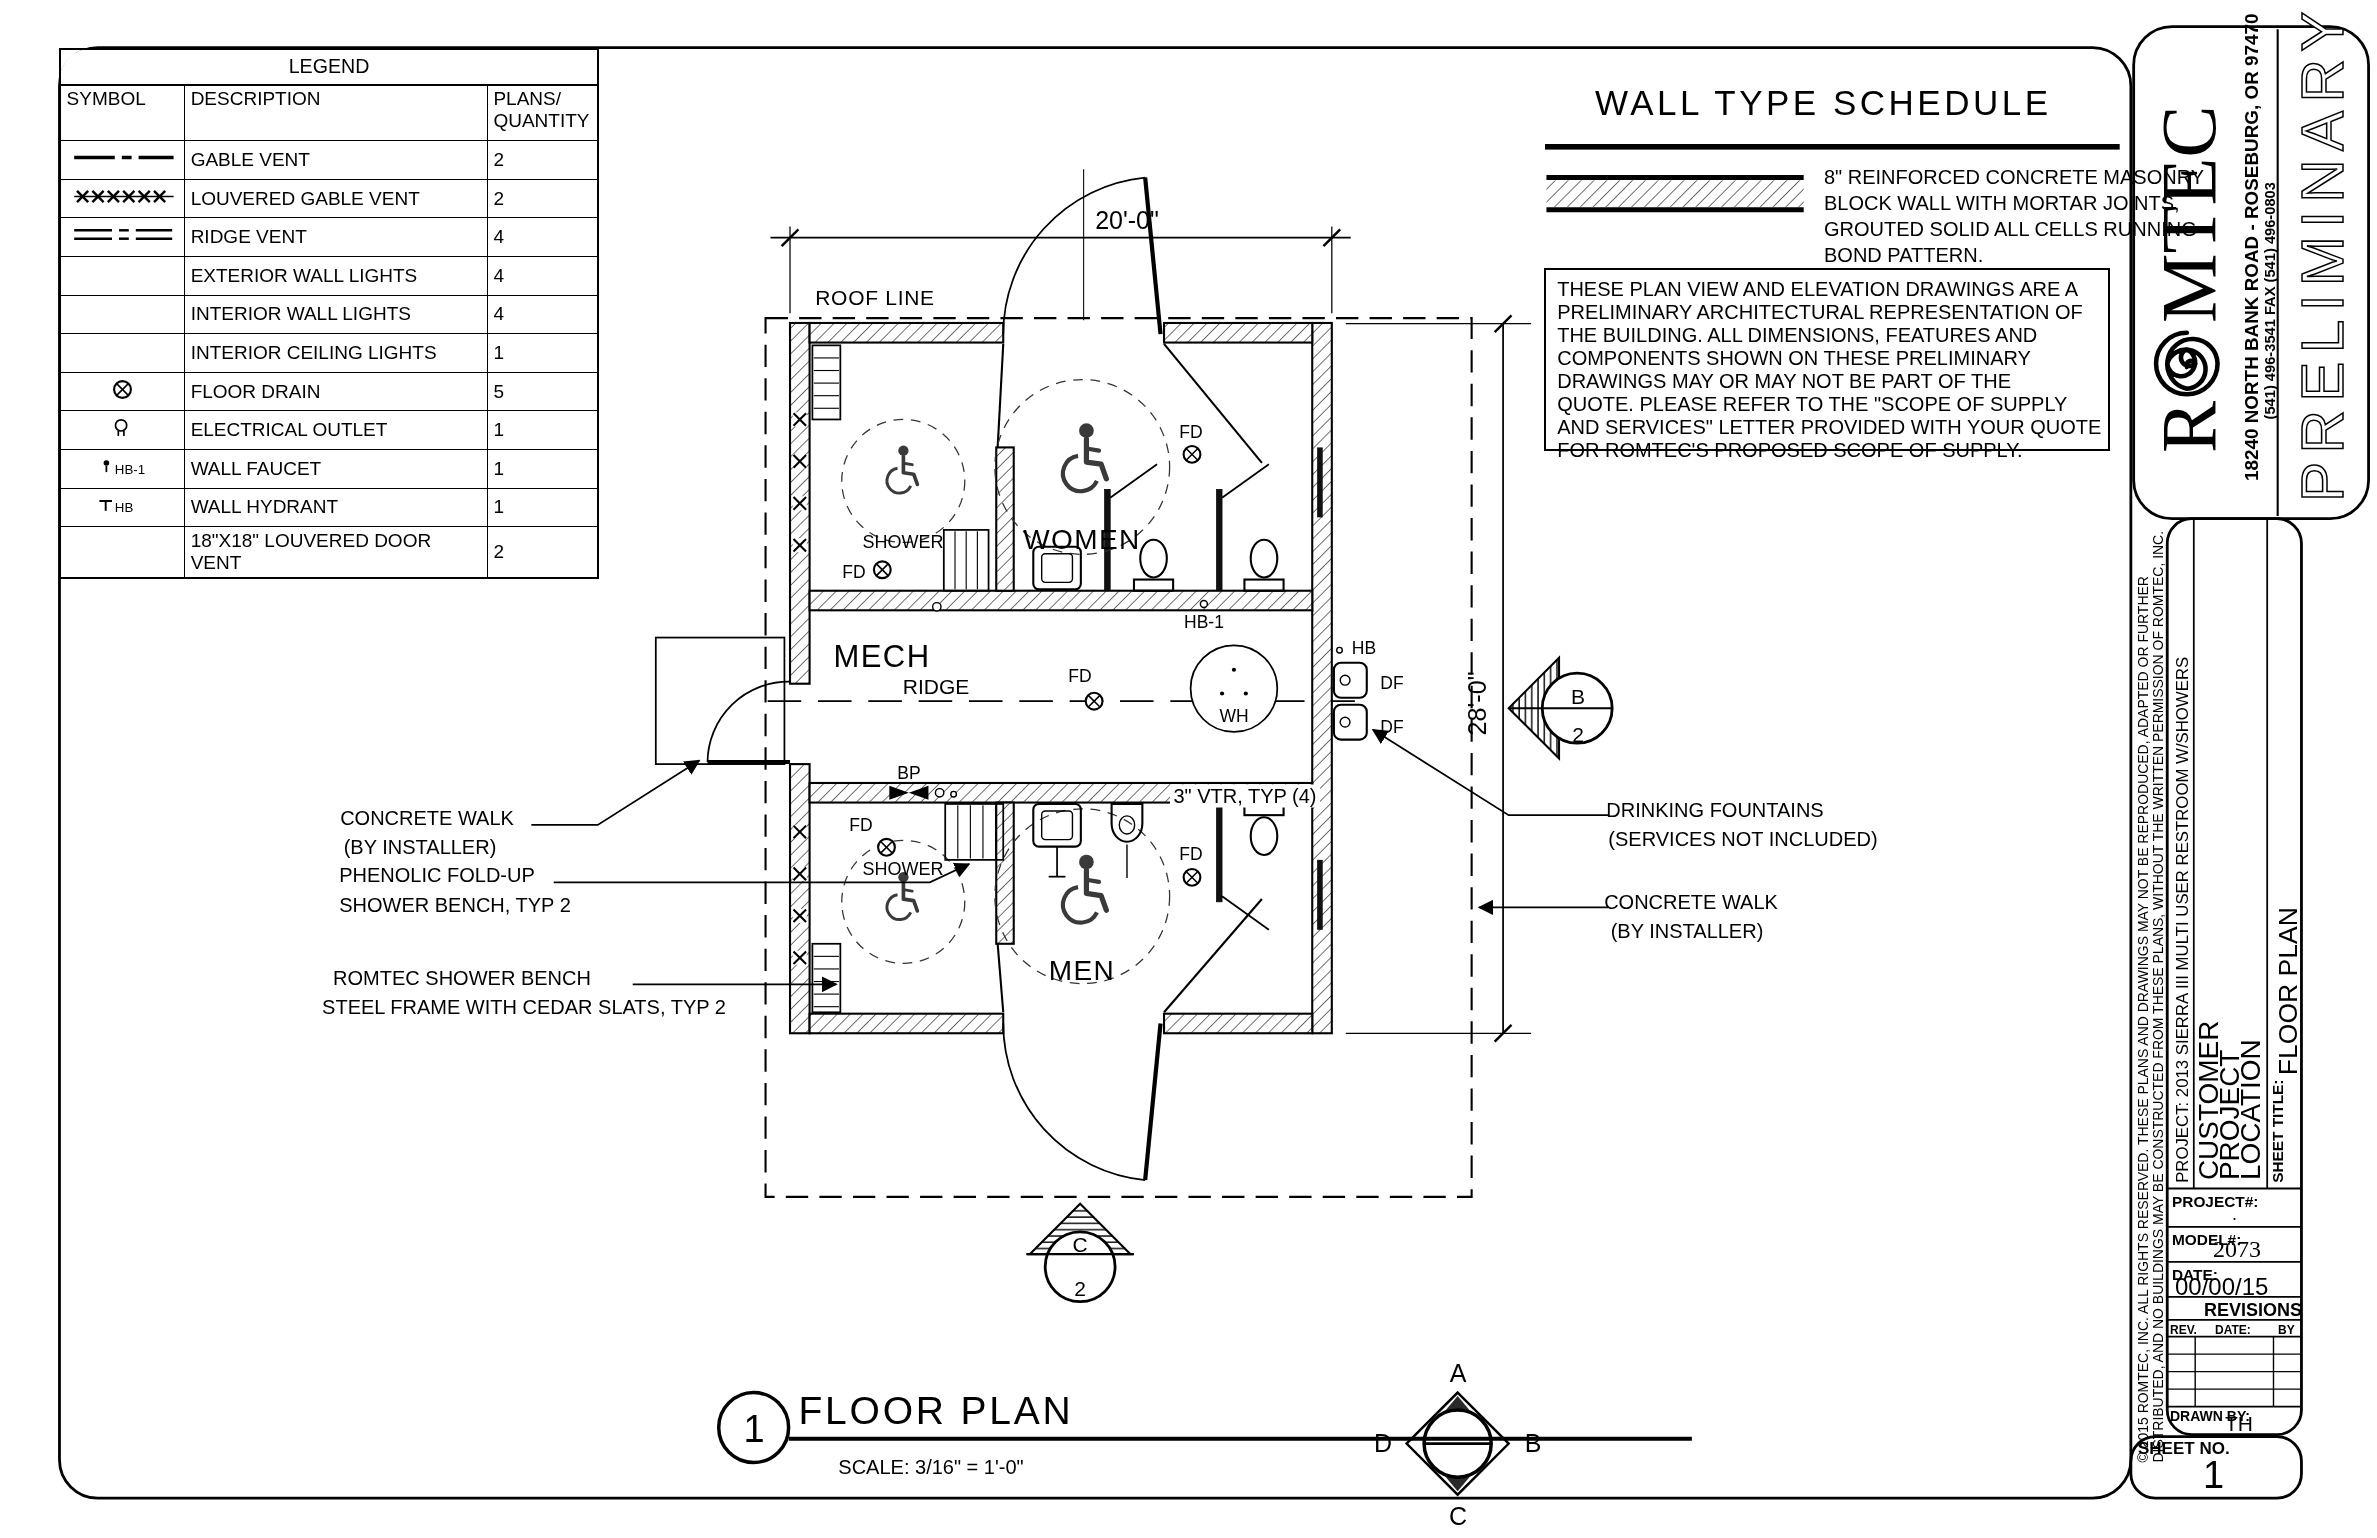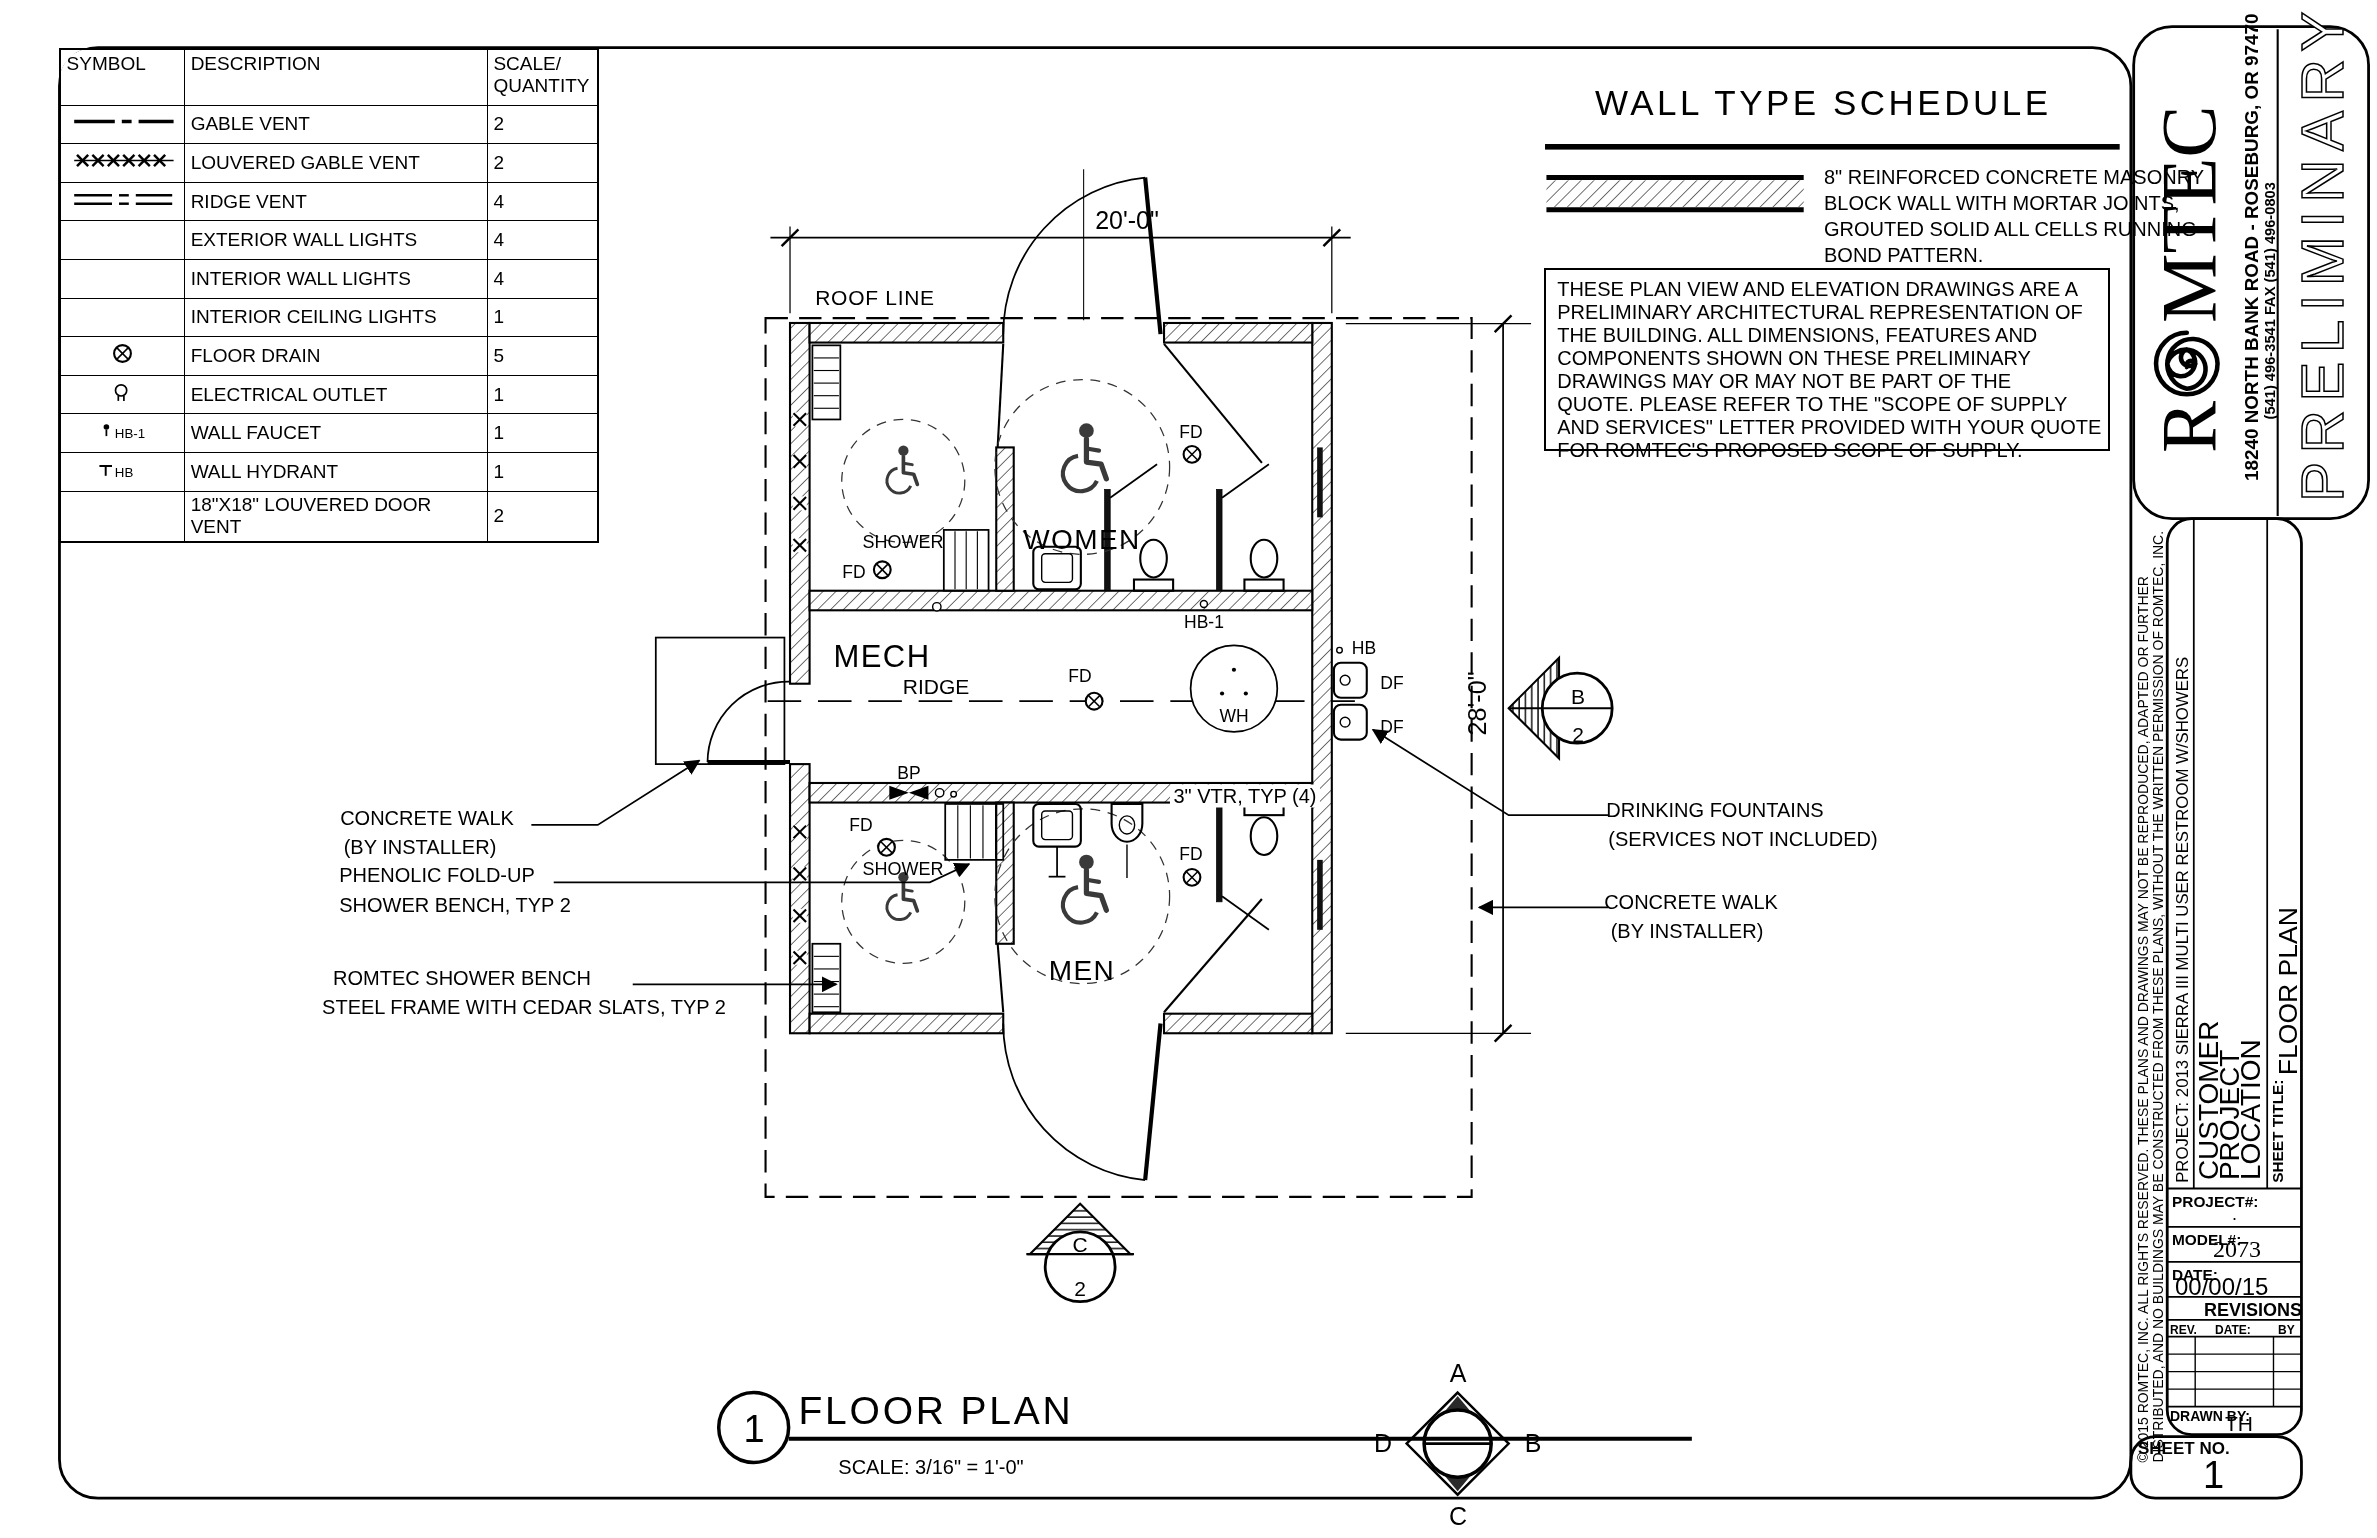--- a/index.html
+++ b/index.html
@@ -346,24 +346,27 @@
   <text transform="translate(3202,1688) rotate(-90)" font-size="40" fill="#000">PROJECT</text>
   <text transform="translate(3232,1688) rotate(-90)" font-size="40" fill="#000">LOCATION</text>
   <text transform="translate(3266,1692) rotate(-90)" font-size="22" font-weight="bold" fill="#000">SHEET TITLE:</text>
   <text transform="translate(3286,1538) rotate(-90)" font-size="38" fill="#000">FLOOR PLAN</text>
 
   <text transform="translate(2126,1052) rotate(-90)" font-size="36" fill="#000">28'-0"</text>
 </svg>
 
 <table id="legend">
   <tbody>
+    <tr>
+          <td class="ttl" colspan="3">LEGEND</td>
+        </tr>
     <tr class="hdr">
       <td>SYMBOL</td>
       <td>DESCRIPTION</td>
-      <td>SCALE/
+      <td>PLANS/
 QUANTITY</td>
     </tr>
   </tbody>
   <tbody id="legend-body">
         <tr class="r">
           <td class="sym">
        <svg width="105" height="21" viewBox="0 0 150 30">
               <line x1="6" y1="15" x2="64" y2="15" stroke="#000" stroke-width="5"></line>
                  <line x1="74" y1="15" x2="88" y2="15" stroke="#000" stroke-width="5"></line>
                  <line x1="98" y1="15" x2="148" y2="15" stroke="#000" stroke-width="5"></line>

